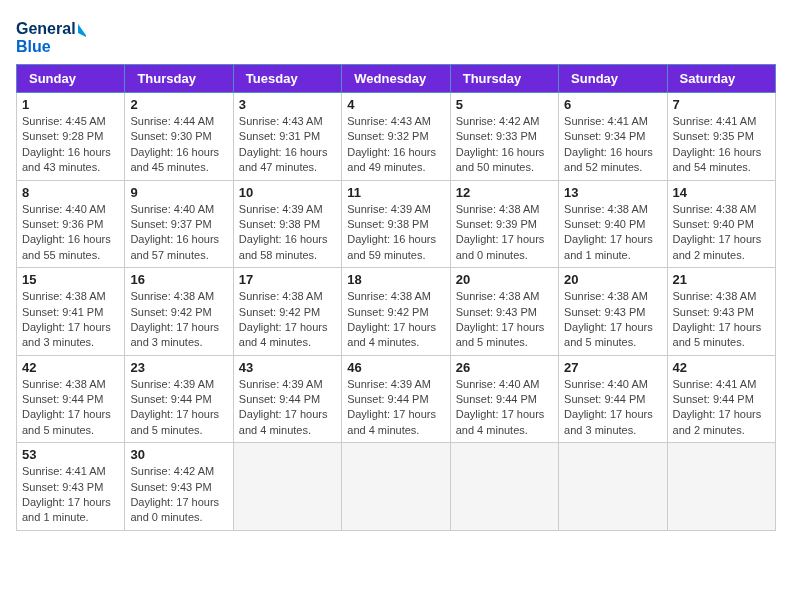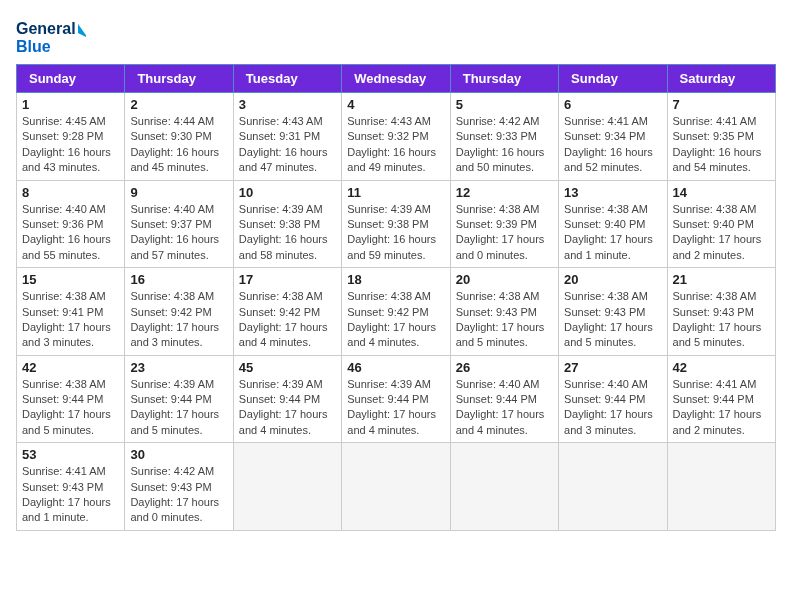--- a/index.html
+++ b/index.html
@@ -194,21 +194,21 @@
       <tr>
         <td>
           <span class="day-number">42</span>
           <div class="day-info">Sunrise: 4:38 AM<br>Sunset: 9:44 PM<br>Daylight: 17 hours<br>and 5 minutes.</div>
         </td>
         <td>
           <span class="day-number">23</span>
           <div class="day-info">Sunrise: 4:39 AM<br>Sunset: 9:44 PM<br>Daylight: 17 hours<br>and 5 minutes.</div>
         </td>
         <td>
-          <span class="day-number">45</span>
+          <span class="day-number">43</span>
           <div class="day-info">Sunrise: 4:39 AM<br>Sunset: 9:44 PM<br>Daylight: 17 hours<br>and 4 minutes.</div>
         </td>
         <td>
           <span class="day-number">46</span>
           <div class="day-info">Sunrise: 4:39 AM<br>Sunset: 9:44 PM<br>Daylight: 17 hours<br>and 4 minutes.</div>
         </td>
         <td>
           <span class="day-number">26</span>
           <div class="day-info">Sunrise: 4:40 AM<br>Sunset: 9:44 PM<br>Daylight: 17 hours<br>and 4 minutes.</div>
         </td>

